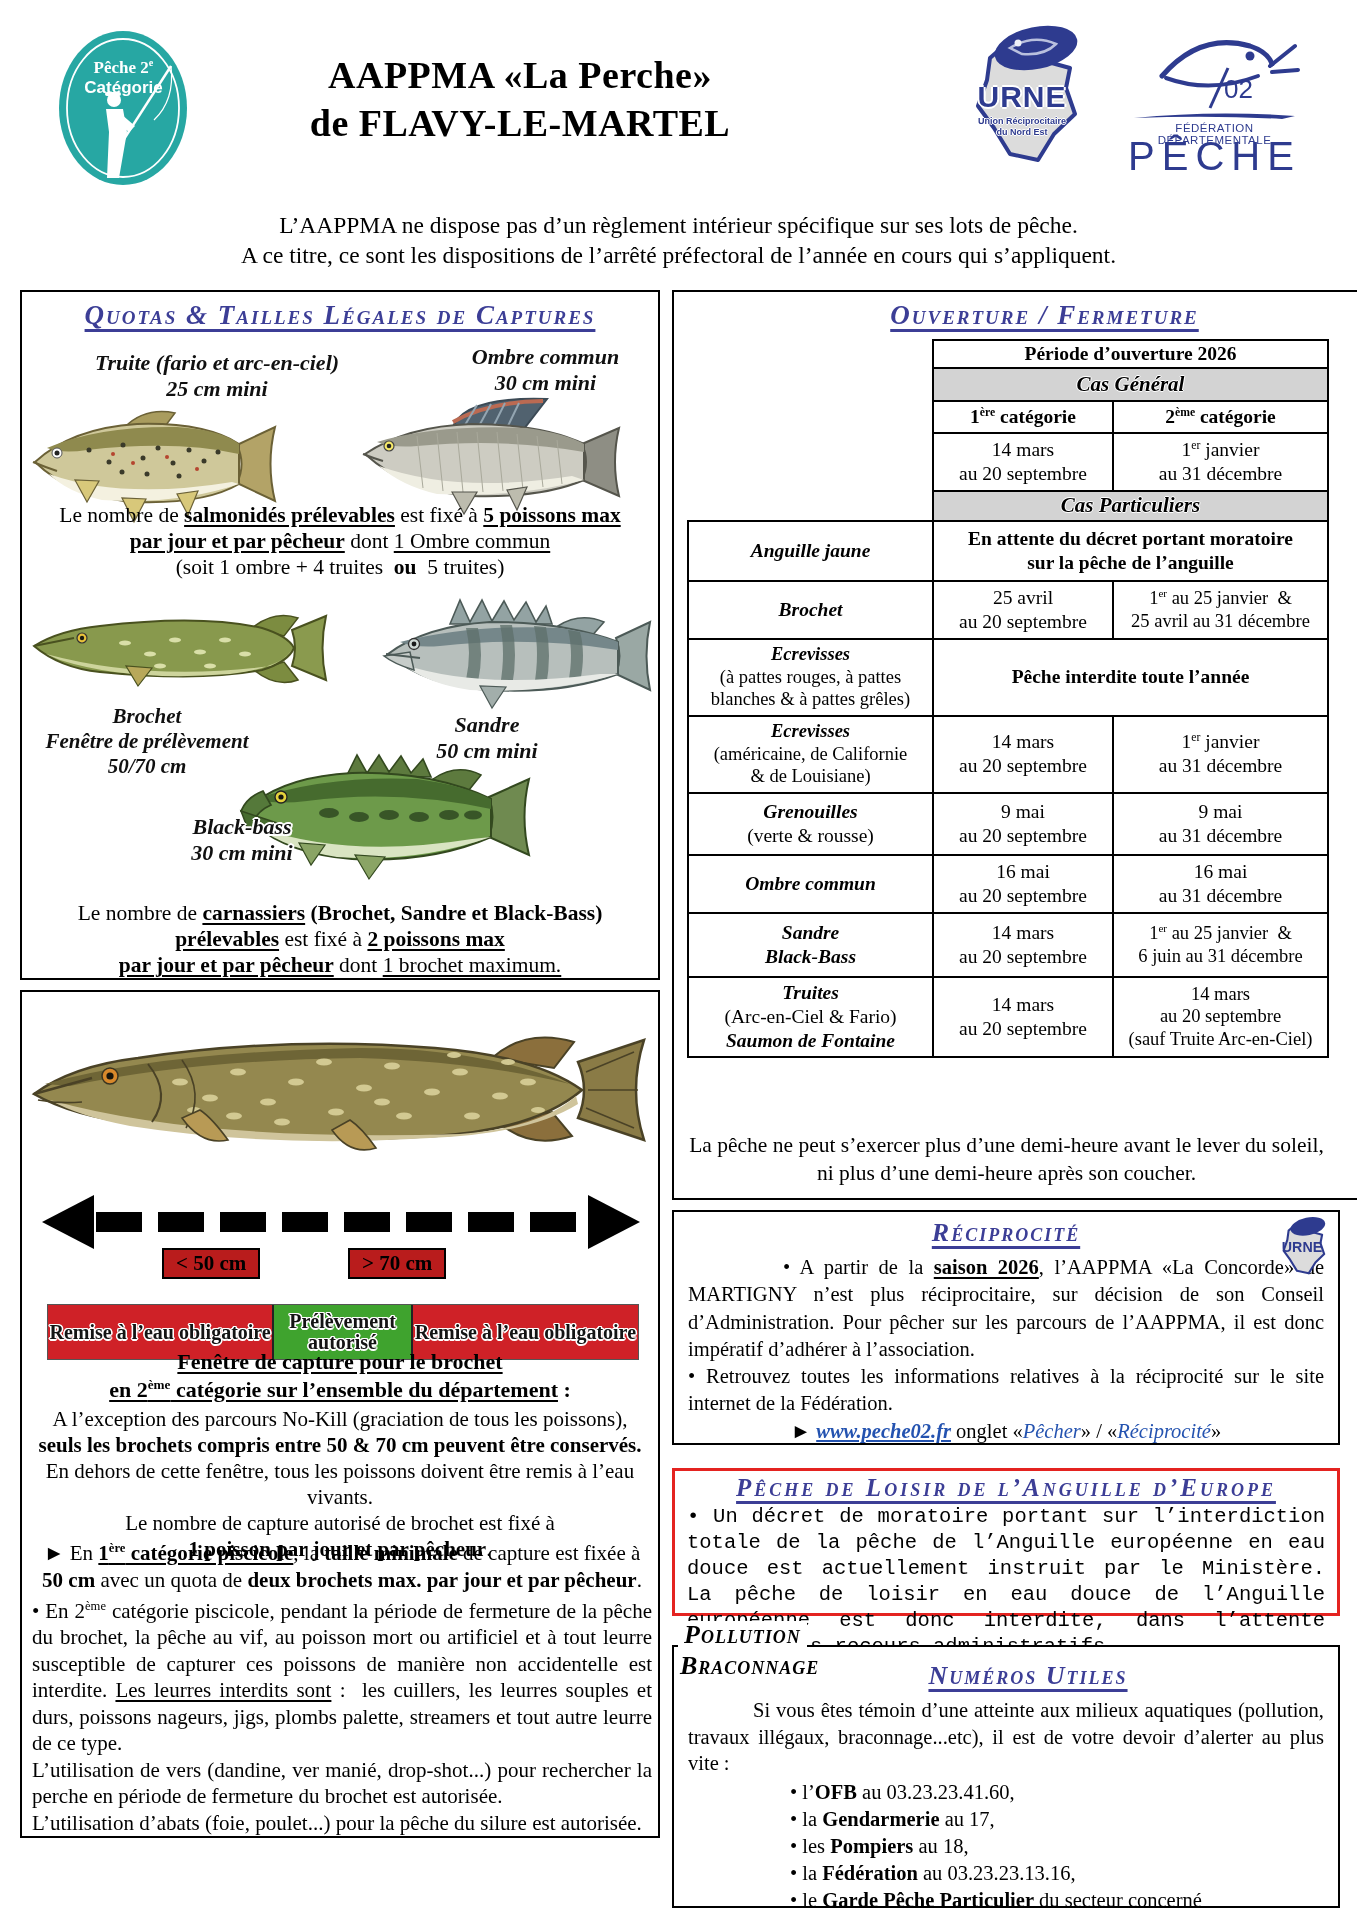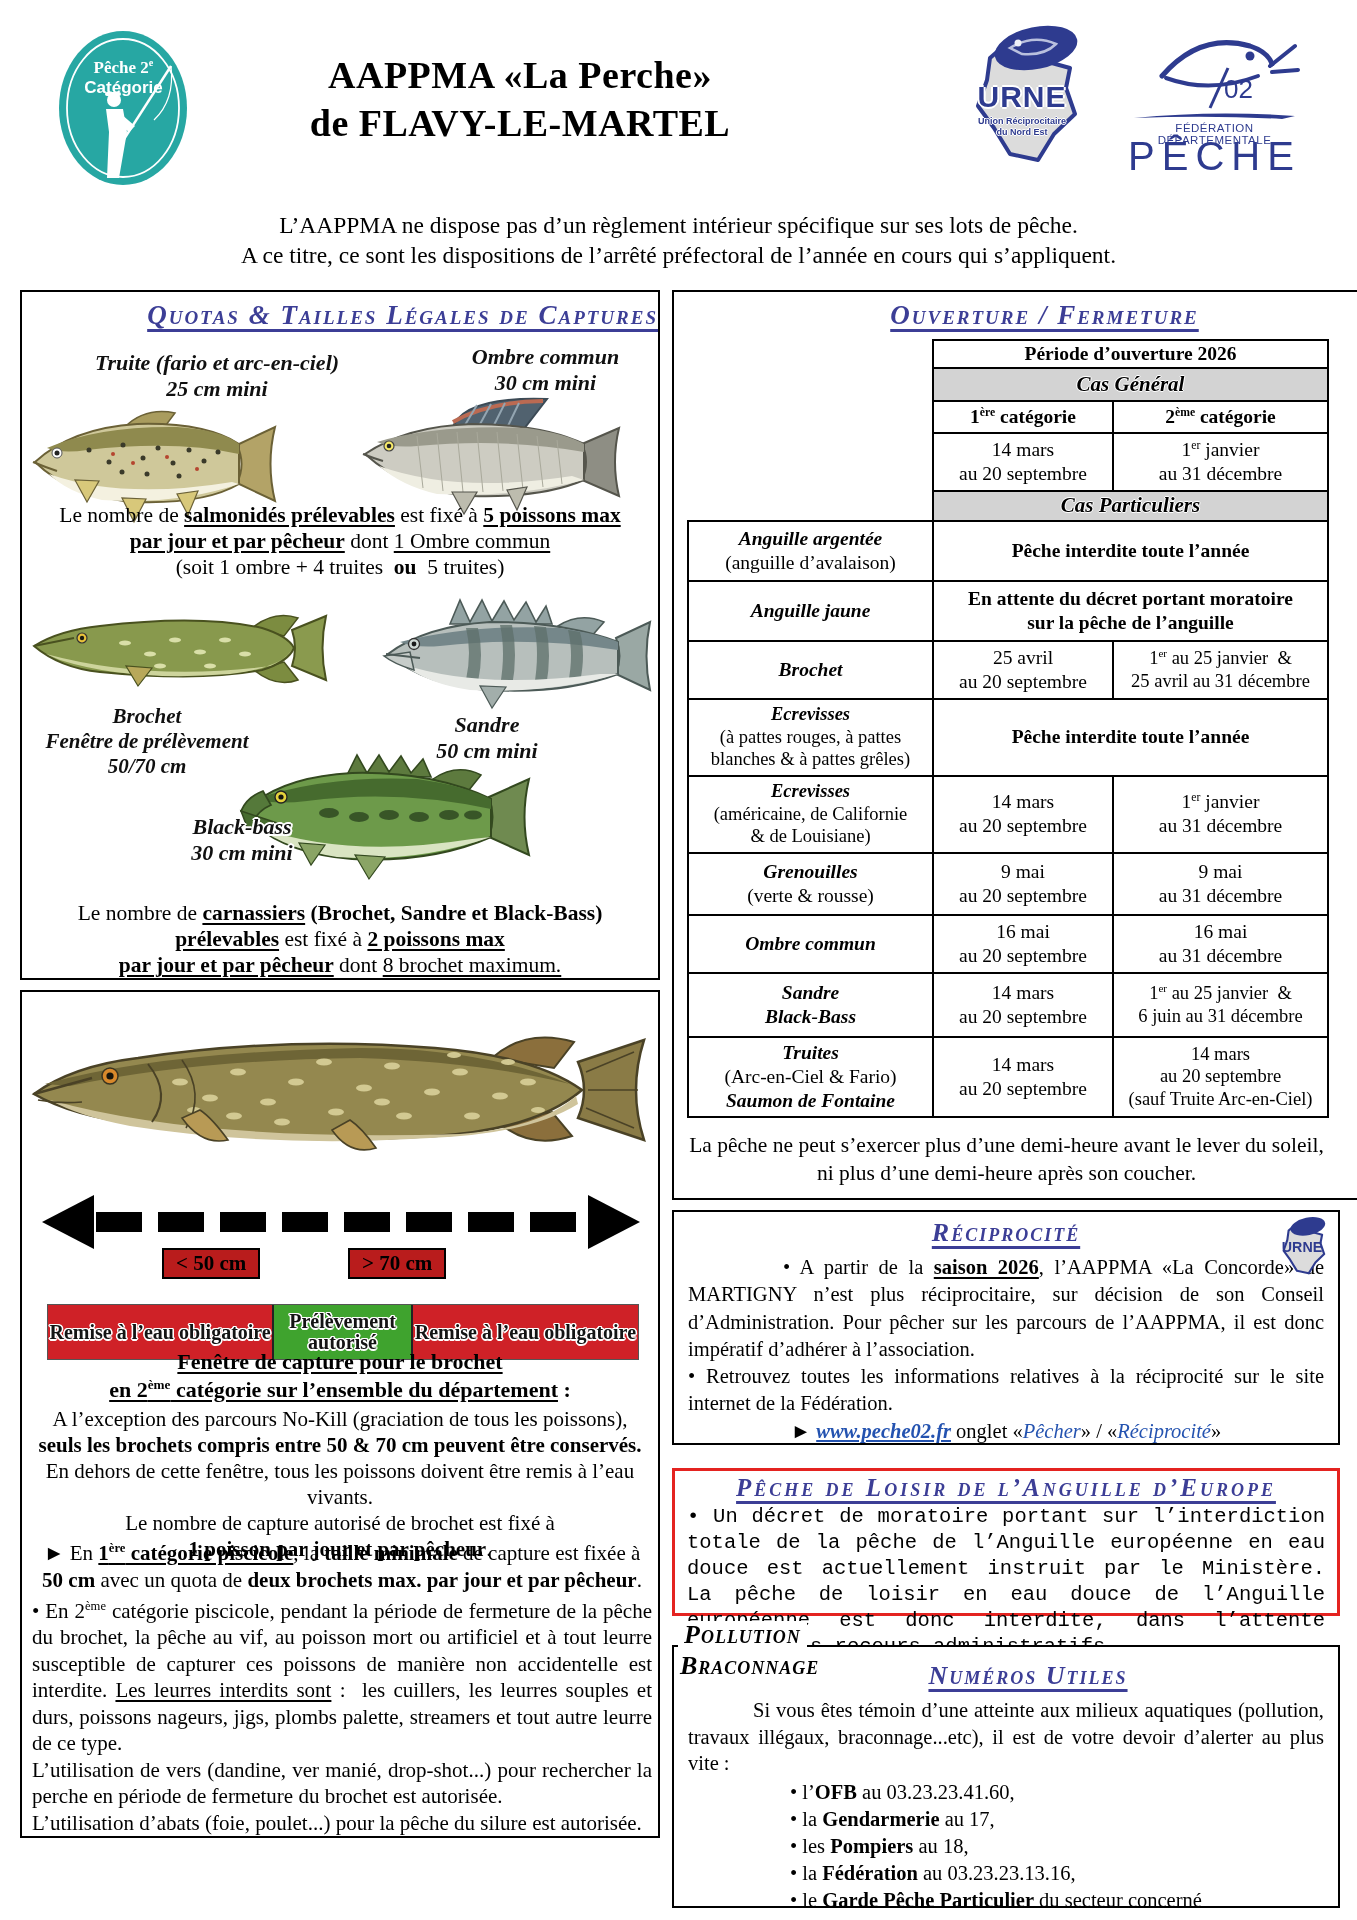--- a/index.html
+++ b/index.html
@@ -118,21 +118,21 @@
   <div class="fede-line1" style="top:102px;">FÉDÉRATION DÉPARTEMENTALE</div>
   <div class="fede-line2" style="top:114px;">PÊCHE</div>
 </div>
 
 <div class="abs intro" style="top:210px;left:0;">
   <div>L’AAPPMA ne dispose pas d’un règlement intérieur spécifique sur ses lots de pêche.</div>
   <div>A ce titre, ce sont les dispositions de l’arrêté préfectoral de l’année en cours qui s’appliquent.</div>
 </div>
 
 <div class="box" style="left:20px;top:290px;width:640px;height:690px;">
-  <div class="sec-head" style="margin-top:8px;text-align:right;">Quotas &amp; Tailles Légales de Captures</div>
+  <div class="sec-head" style="margin-top:8px;">Quotas &amp; Tailles Légales de Captures</div>
 
   <div class="fishlabel" style="left:55px;top:58px;width:280px;">Truite (fario et arc-en-ciel)<br>25 cm mini</div>
   <div class="fishlabel" style="right:5px;top:52px;width:215px;">Ombre commun<br>30 cm mini</div>
 
   <svg class="abs" style="left:5px;top:108px;" width="255" height="130" viewBox="0 0 255 130">
     <path d="M210,45 L248,27 Q239,64 248,101 L210,83 Q219,64 210,45Z" fill="#b3a367" stroke="#6b6136" stroke-width="2"></path>
     <path d="M98,27 Q118,7 148,13 L136,29Z" fill="#a99c5e" stroke="#6b6136" stroke-width="1.5"></path>
     <path d="M8,62 Q45,28 110,24 Q178,22 212,44 L212,84 Q178,104 110,102 Q45,98 8,62Z" fill="#cfc89a" stroke="#6b6136" stroke-width="2"></path>
     <path d="M20,48 Q70,26 150,27 Q195,30 212,44 L212,54 Q150,40 60,50 Q35,54 20,48Z" fill="#8f8a4e"></path>
     <path d="M22,74 Q95,100 205,82 L212,84 Q150,105 75,100 Q40,92 22,74Z" fill="#f4f1e0"></path>
@@ -258,21 +258,21 @@
     <circle cx="44" cy="50" r="6" fill="#e4d23c" stroke="#222" stroke-width="1.3"></circle>
       <circle cx="44" cy="50" r="2.6" fill="#151510"></circle>
     <path d="M118,108 L132,132 L148,110Z" fill="#8aa465" stroke="#33491f" stroke-width="1.2"></path>
     <path d="M62,96 L74,118 L88,98Z" fill="#8aa465" stroke="#33491f" stroke-width="1.2"></path>
   </svg>
 
   <div class="fishlabel" style="left:10px;top:412px;width:230px;font-size:21px;">Brochet<br>Fenêtre de prélèvement<br>50/70 cm</div>
   <div class="fishlabel" style="left:370px;top:420px;width:190px;">Sandre<br>50 cm  mini</div>
   <div class="fishlabel" style="left:120px;top:522px;width:200px;">Black-bass<br>30 cm mini</div>
 
-  <div class="body-text c abs" style="top:608px;width:100%;">Le nombre de <b><u>carnassiers</u> (Brochet, Sandre et Black-Bass)</b><br><b><u>prélevables</u></b> est fixé à <b><u>2 poissons max</u></b><br><b><u>par jour et par pêcheur</u></b> dont <u>8 brochet maximum.</u></div>
+  <div class="body-text c abs" style="top:608px;width:100%;">Le nombre de <b><u>carnassiers</u> (Brochet, Sandre et Black-Bass)</b><br><b><u>prélevables</u></b> est fixé à <b><u>2 poissons max</u></b><br><b><u>par jour et par pêcheur</u></b> dont <u>1 brochet maximum.</u></div>
 </div>
 
 <div class="box" style="left:20px;top:990px;width:640px;height:848px;">
 
   <svg class="abs" style="left:8px;top:8px;" width="622" height="175" viewBox="0 0 622 175">
     <path d="M548,62 L614,40 Q598,90 614,140 L548,118 Q560,90 548,62Z" fill="#8a7b46" stroke="#4a4226" stroke-width="2.5"></path>
     <g stroke="#4a4226" stroke-width="1.5" fill="none">
       <path d="M556,72 L604,52"></path>
         <path d="M558,90 L608,90"></path>
         <path d="M556,108 L604,128"></path>
@@ -363,24 +363,20 @@
     <tr style="height:58px">
       <td class="ghost"></td>
       <td>14 mars<br>au 20 septembre</td>
       <td>1<sup>er</sup> janvier<br>au 31 décembre</td>
     </tr>
     <tr style="height:27px">
       <td class="ghost"></td>
       <td colspan="2" class="gray">Cas Particuliers</td>
     </tr>
     <tr style="height:60px">
-      <td><b><i>Anguille argentée</i></b><br>(anguille d’avalaison)</td>
-      <td colspan="2"><b>Pêche interdite toute l’année</b></td>
-    </tr>
-    <tr style="height:60px">
       <td><b><i>Anguille jaune</i></b></td>
       <td colspan="2"><b>En attente du décret portant moratoire<br>sur la pêche de l’anguille</b></td>
     </tr>
     <tr style="height:58px">
       <td><b><i>Brochet</i></b></td>
       <td>25 avril<br>au 20 septembre</td>
       <td class="sm">1<sup>er</sup> au 25 janvier&nbsp;&nbsp;&amp;<br>25 avril au 31 décembre</td>
     </tr>
     <tr style="height:77px">
       <td style="font-size:18.5px"><b><i>Ecrevisses</i></b><br>(à pattes rouges, à pattes<br>blanches &amp; à pattes grêles)</td>

